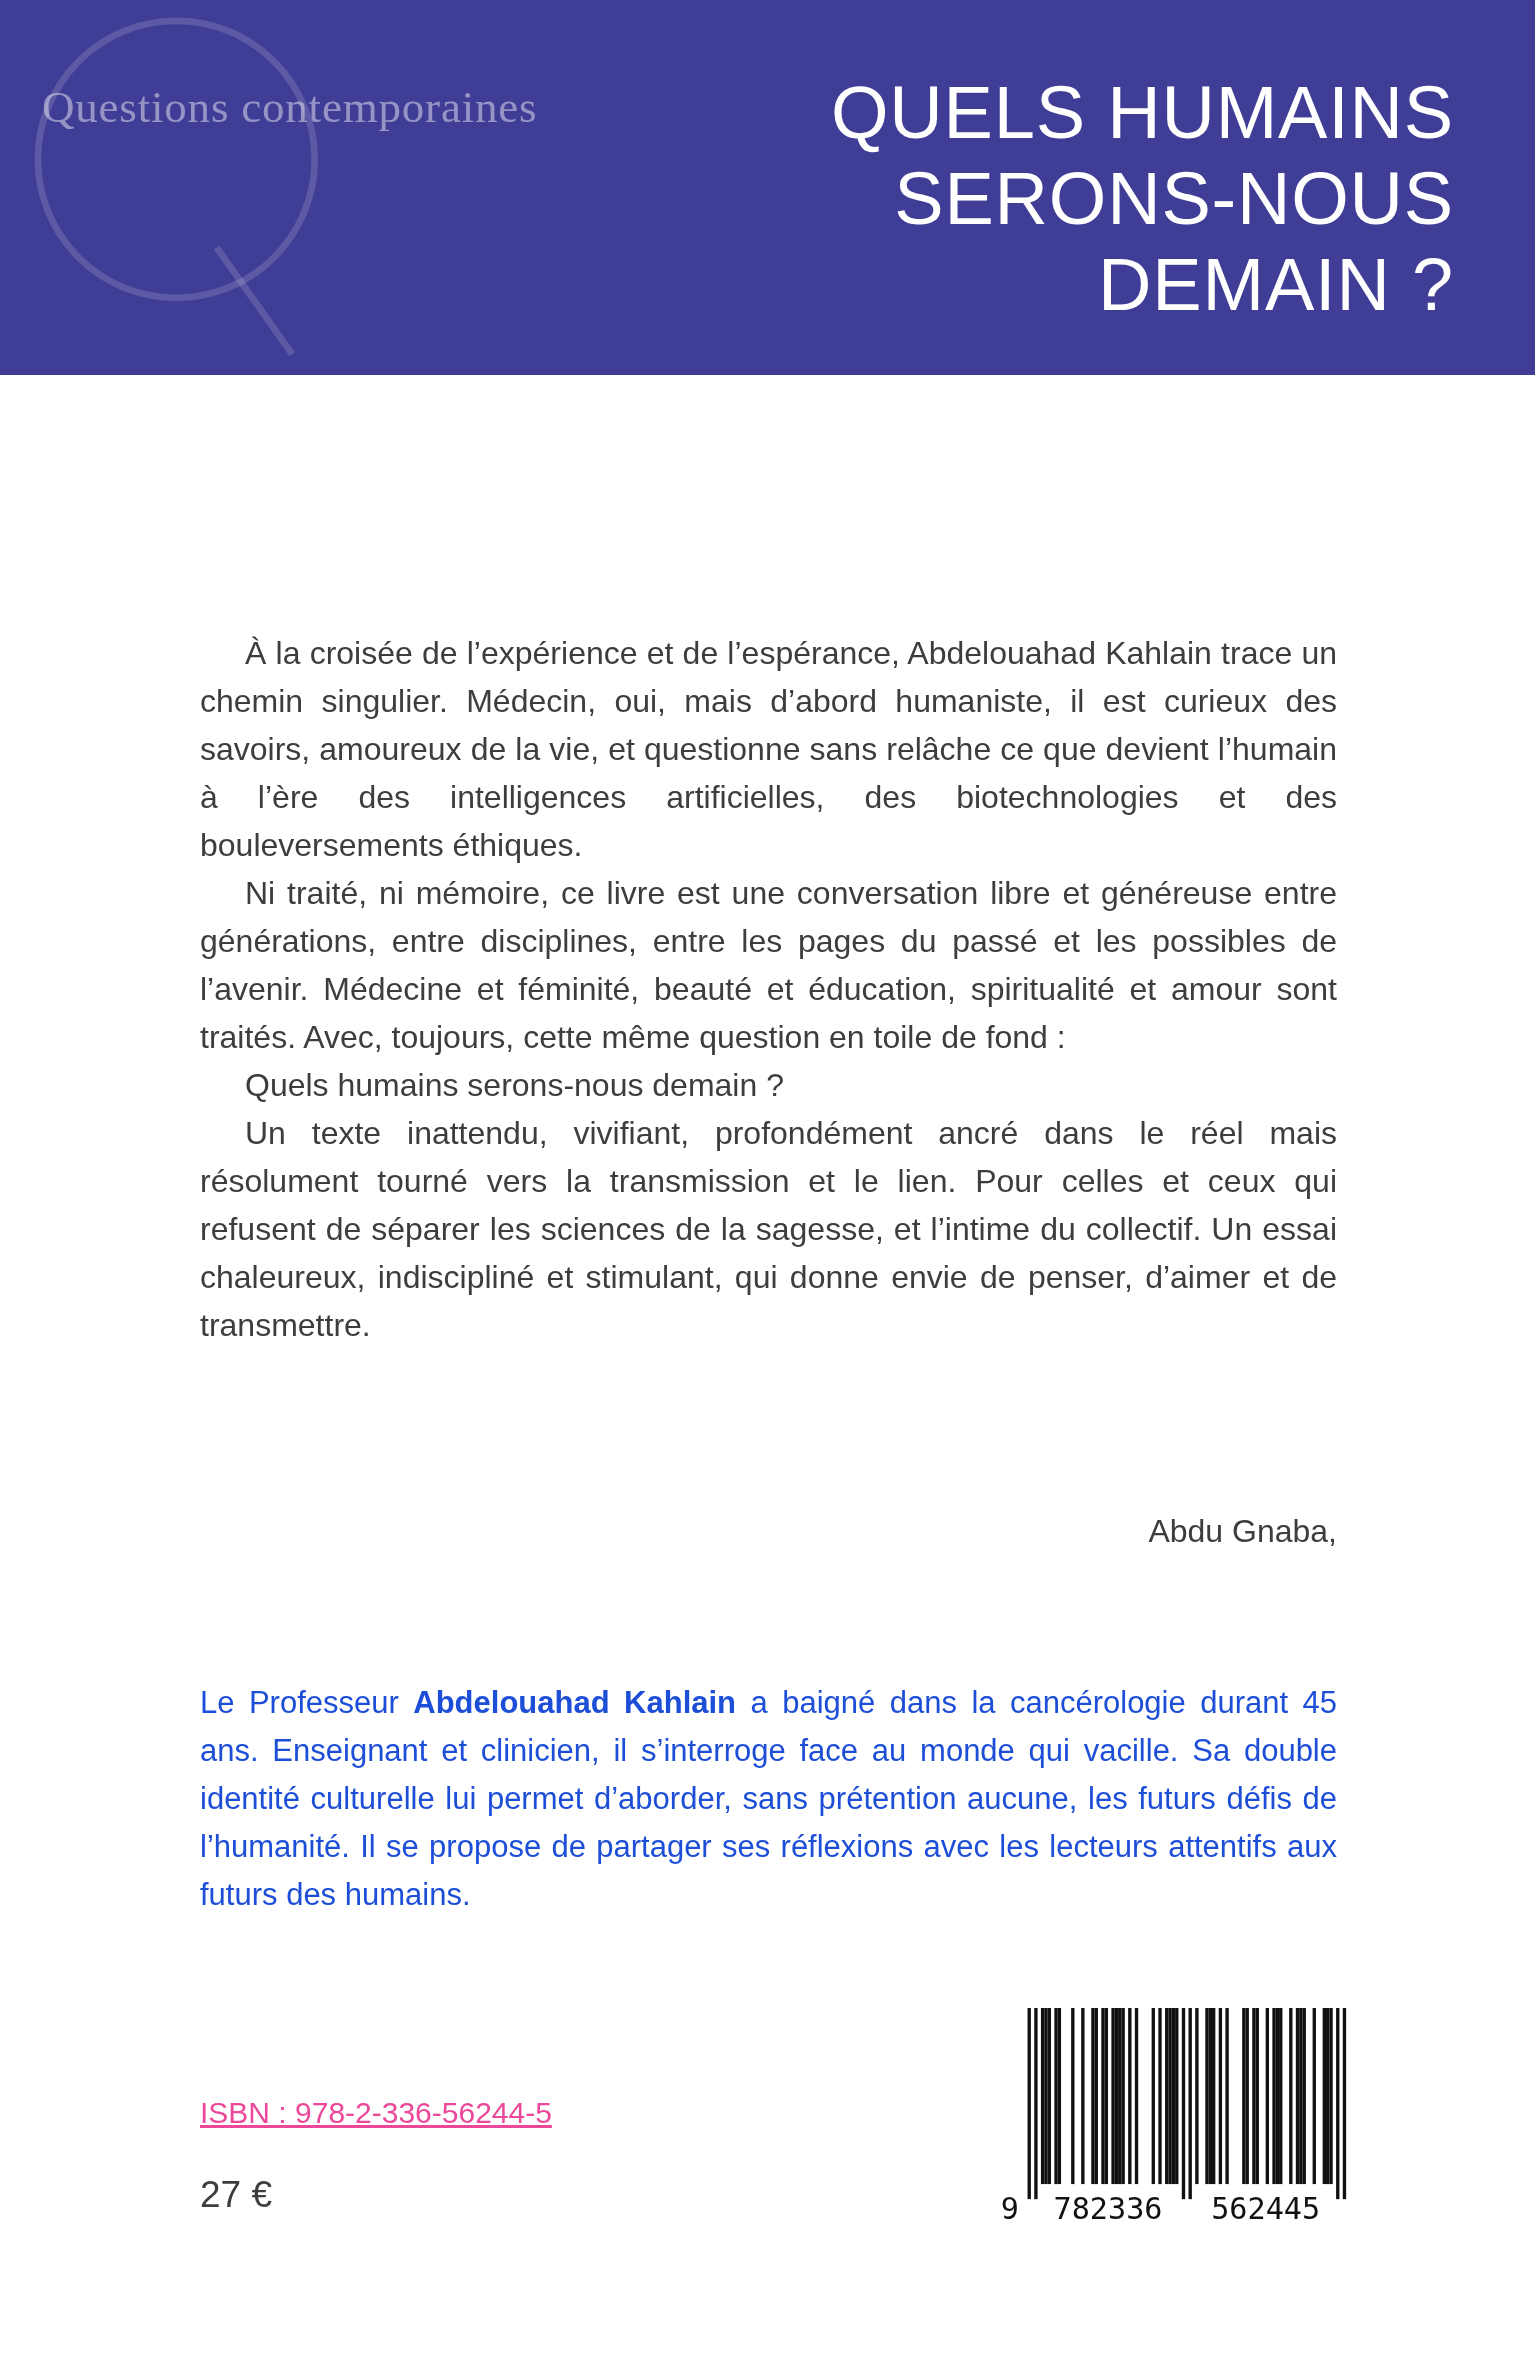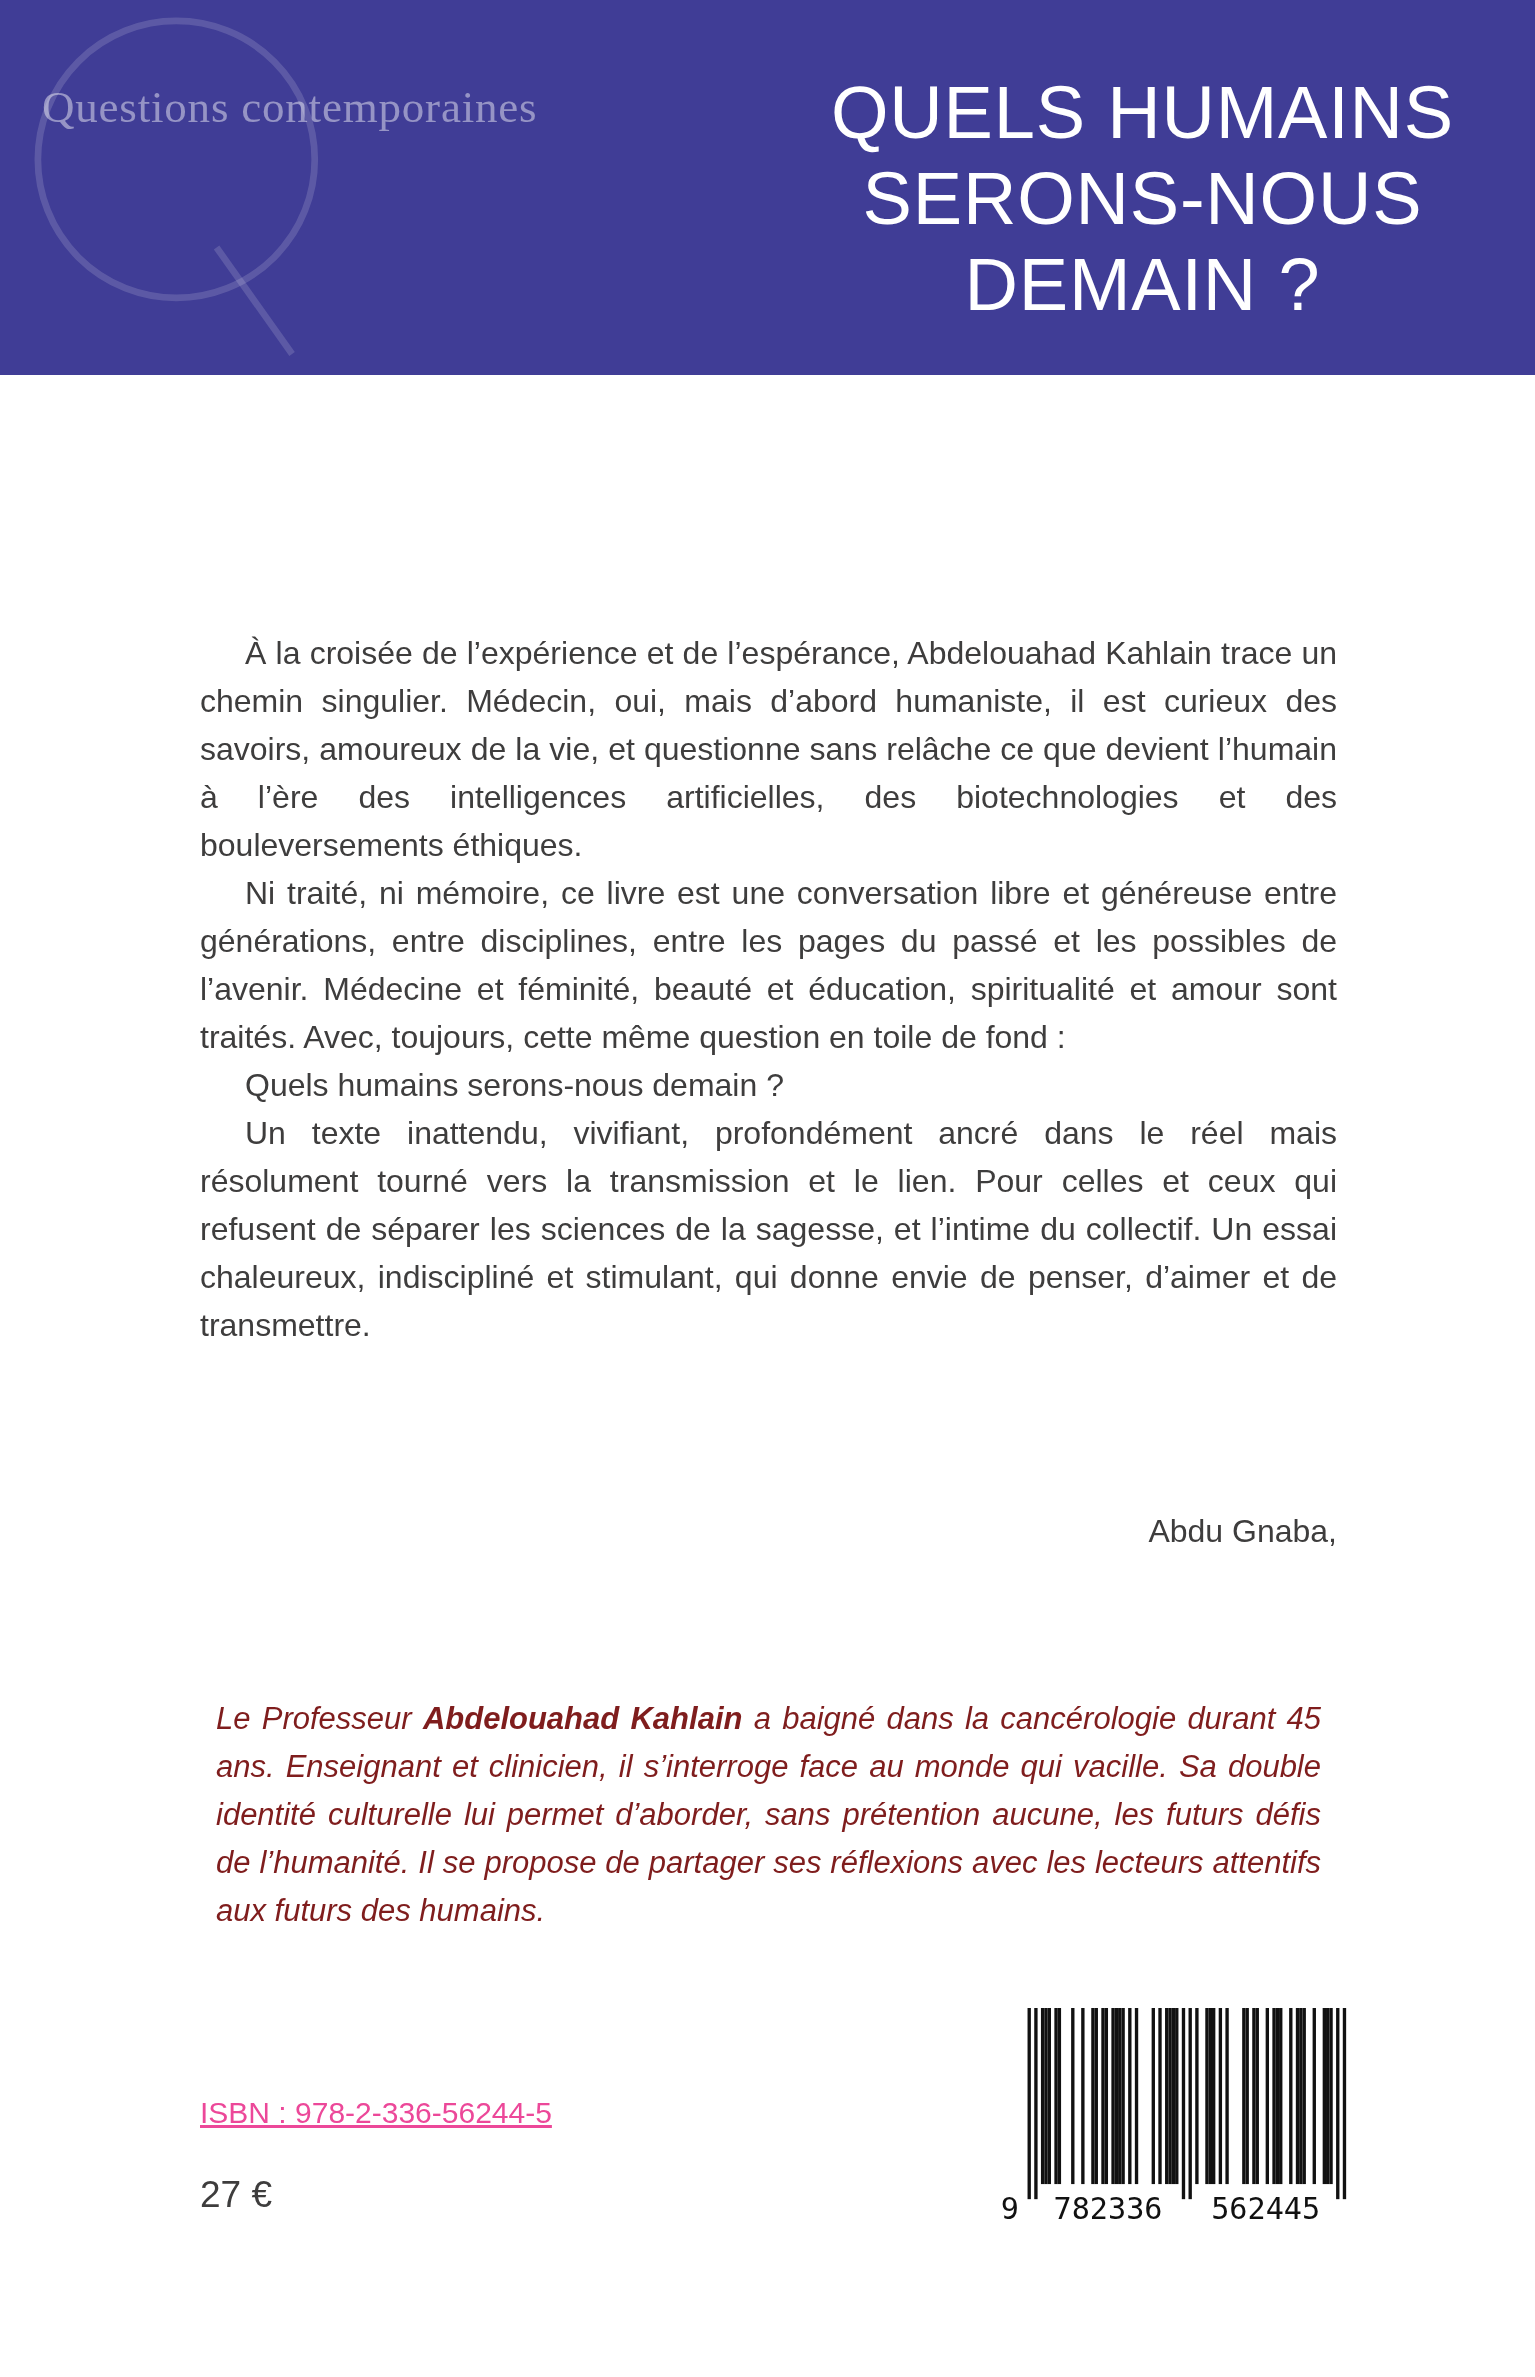--- a/index.html
+++ b/index.html
@@ -30,21 +30,21 @@
     left: 42px; top: 81px;
     font-family: "Liberation Serif", serif;
     font-size: 45px;
     letter-spacing: 0.8px;
     color: rgba(255,255,255,0.45);
     white-space: nowrap;
   }
   .band-title {
     position: absolute;
     top: 70px; right: 81px;
-    text-align: center;
+    text-align: right;
     color: #ffffff;
     font-size: 74px;
     line-height: 86px;
     font-weight: 400;
     letter-spacing: 0.8px;
     white-space: nowrap;
   }
 
   
   .synopsis {
@@ -73,26 +73,25 @@
   }
   .signature .italic { font-style: italic; }
 
   
   .bio {
     position: absolute;
     left: 200px; right: 198px;
     top: 1679px;
   }
   .bio p {
-    margin: 16px;
-    font-style: italic;
+    margin: 0;
     font-size: 31px;
     line-height: 48px;
     text-align: justify;
-    color: #7f1d1d;
+    color: #1d4ed8;
   }
   .bio .author-name { font-weight: bold; }
 
   
   .isbn {
     position: absolute;
     left: 200px; top: 2096px;
     font-size: 30px;
     color: #ec4899;
     text-decoration: underline;

